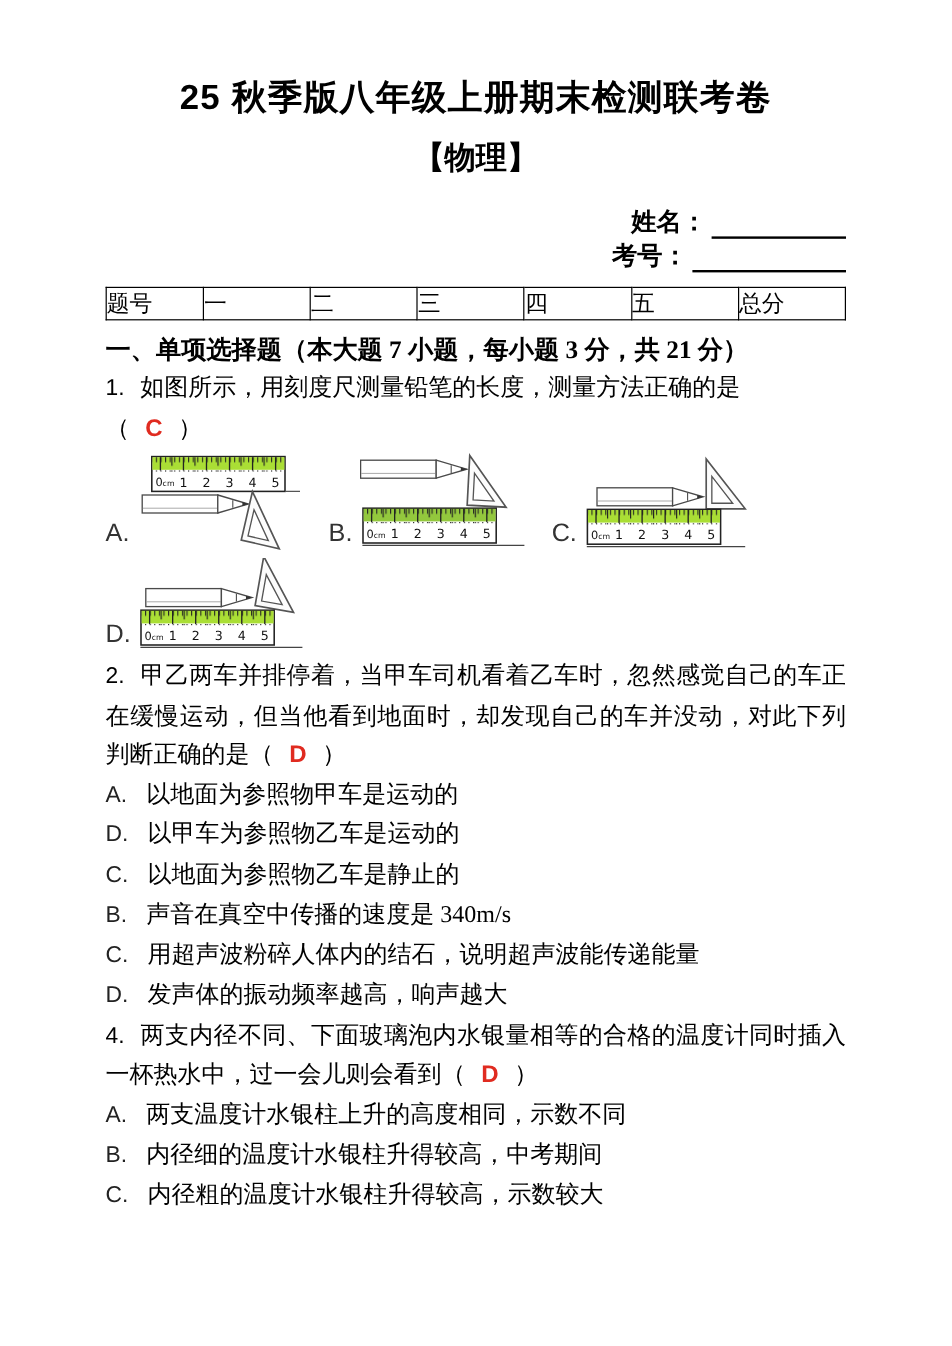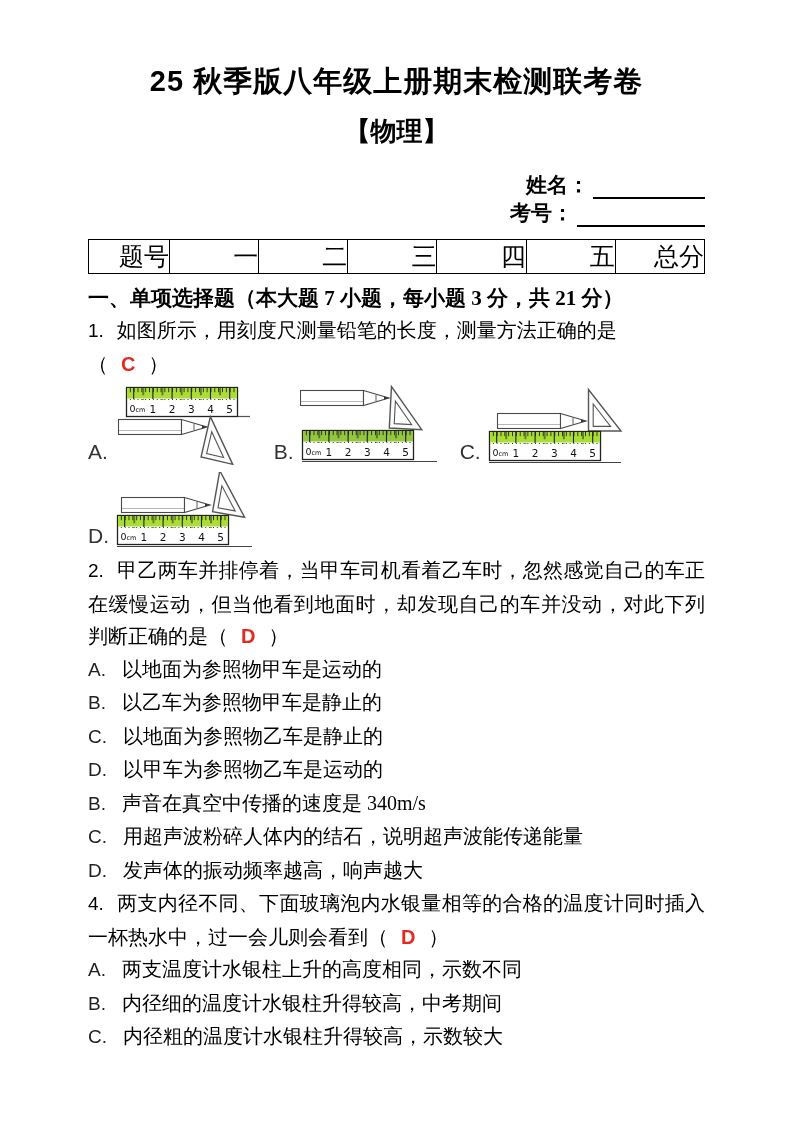--- a/index.html
+++ b/index.html
@@ -11,21 +11,21 @@
            font-family:"Liberation Sans","DejaVu Sans",sans-serif;letter-spacing:1px;}
   h2.subject{margin:12px 0 0 0;text-align:center;font-size:26px;font-weight:bold;}
 
   .fields-row{margin-top:22px;display:flex;align-items:flex-end;font-size:21px;font-weight:bold;flex-direction:column;}
   .field{display:flex;align-items:flex-end;}
   .blank{display:inline-block;width:112px;height:22px;border-bottom:2.5px solid #000;margin-left:4px;}
   .field+.field{margin-left:34px;}
   .field:last-child .blank{width:128px;}
 
   table.score{border-collapse:collapse;width:617px;margin-top:12px;table-layout:fixed;}
-  table.score td{border:1.8px solid #000;height:26px;text-align:right;font-size:25px;padding:0;}
+  table.score td{border:1.8px solid #000;height:26px;text-align:left;font-size:19px;padding:0;}
   table.score td.first{width:80px;}
 
   .section-heading{margin:10px 0 2px 0;font-size:21px;font-weight:bold;}
 
   .q p{margin:0;font-size:20px;line-height:32.5px;text-align:justify;}
   .qnum{font-family:"Liberation Sans","DejaVu Sans",sans-serif;font-size:19px;margin-right:13px;}
   .opt-label{font-family:"Liberation Sans","DejaVu Sans",sans-serif;font-size:19px;margin-right:16px;color:#222;}
   .ans{color:#e02b20;font-family:"Liberation Sans","DejaVu Sans",sans-serif;
        font-weight:600;font-size:20px;padding:0 13px;}
 
@@ -193,23 +193,22 @@
           <text x="103.7" y="25.5" font-size="10.5" text-anchor="middle">5</text>
         </g>
         <line x1="2" y1="74.5" x2="137" y2="74.5" stroke="#444" stroke-width="1.2"></line>
       </svg>
     </div>
   </div>
 
   <div class="q">
     <p><span class="qnum">2.</span><span>甲乙两车并排停着，当甲车司机看着乙车时，忽然感觉自己的车正在缓慢运动，但当他看到地面时，却发现自己的车并没动，对此下列判断正确的是</span><span>（</span><span class="ans">D</span><span>）</span></p>
     <p><span class="opt-label">A.</span><span>以地面为参照物甲车是运动的</span></p>
-    <p><span class="opt-label">B.</span><span>以乙车为参照物甲车是静止的</span></p>
+    <p><span class="opt-label">D.</span><span>以甲车为参照物乙车是运动的</span></p>
     <p><span class="opt-label">C.</span><span>以地面为参照物乙车是静止的</span></p>
-    <p><span class="opt-label">D.</span><span>以甲车为参照物乙车是运动的</span></p>
   </div>
 
   <div class="q">
     <p><span class="opt-label">B.</span><span>声音在真空中传播的速度是 340m/s</span></p>
     <p><span class="opt-label">C.</span><span>用超声波粉碎人体内的结石，说明超声波能传递能量</span></p>
     <p><span class="opt-label">D.</span><span>发声体的振动频率越高，响声越大</span></p>
   </div>
 
   <div class="q">
     <p><span class="qnum">4.</span><span>两支内径不同、下面玻璃泡内水银量相等的合格的温度计同时插入一杯热水中，过一会儿则会看到</span><span>（</span><span class="ans">D</span><span>）</span></p>

